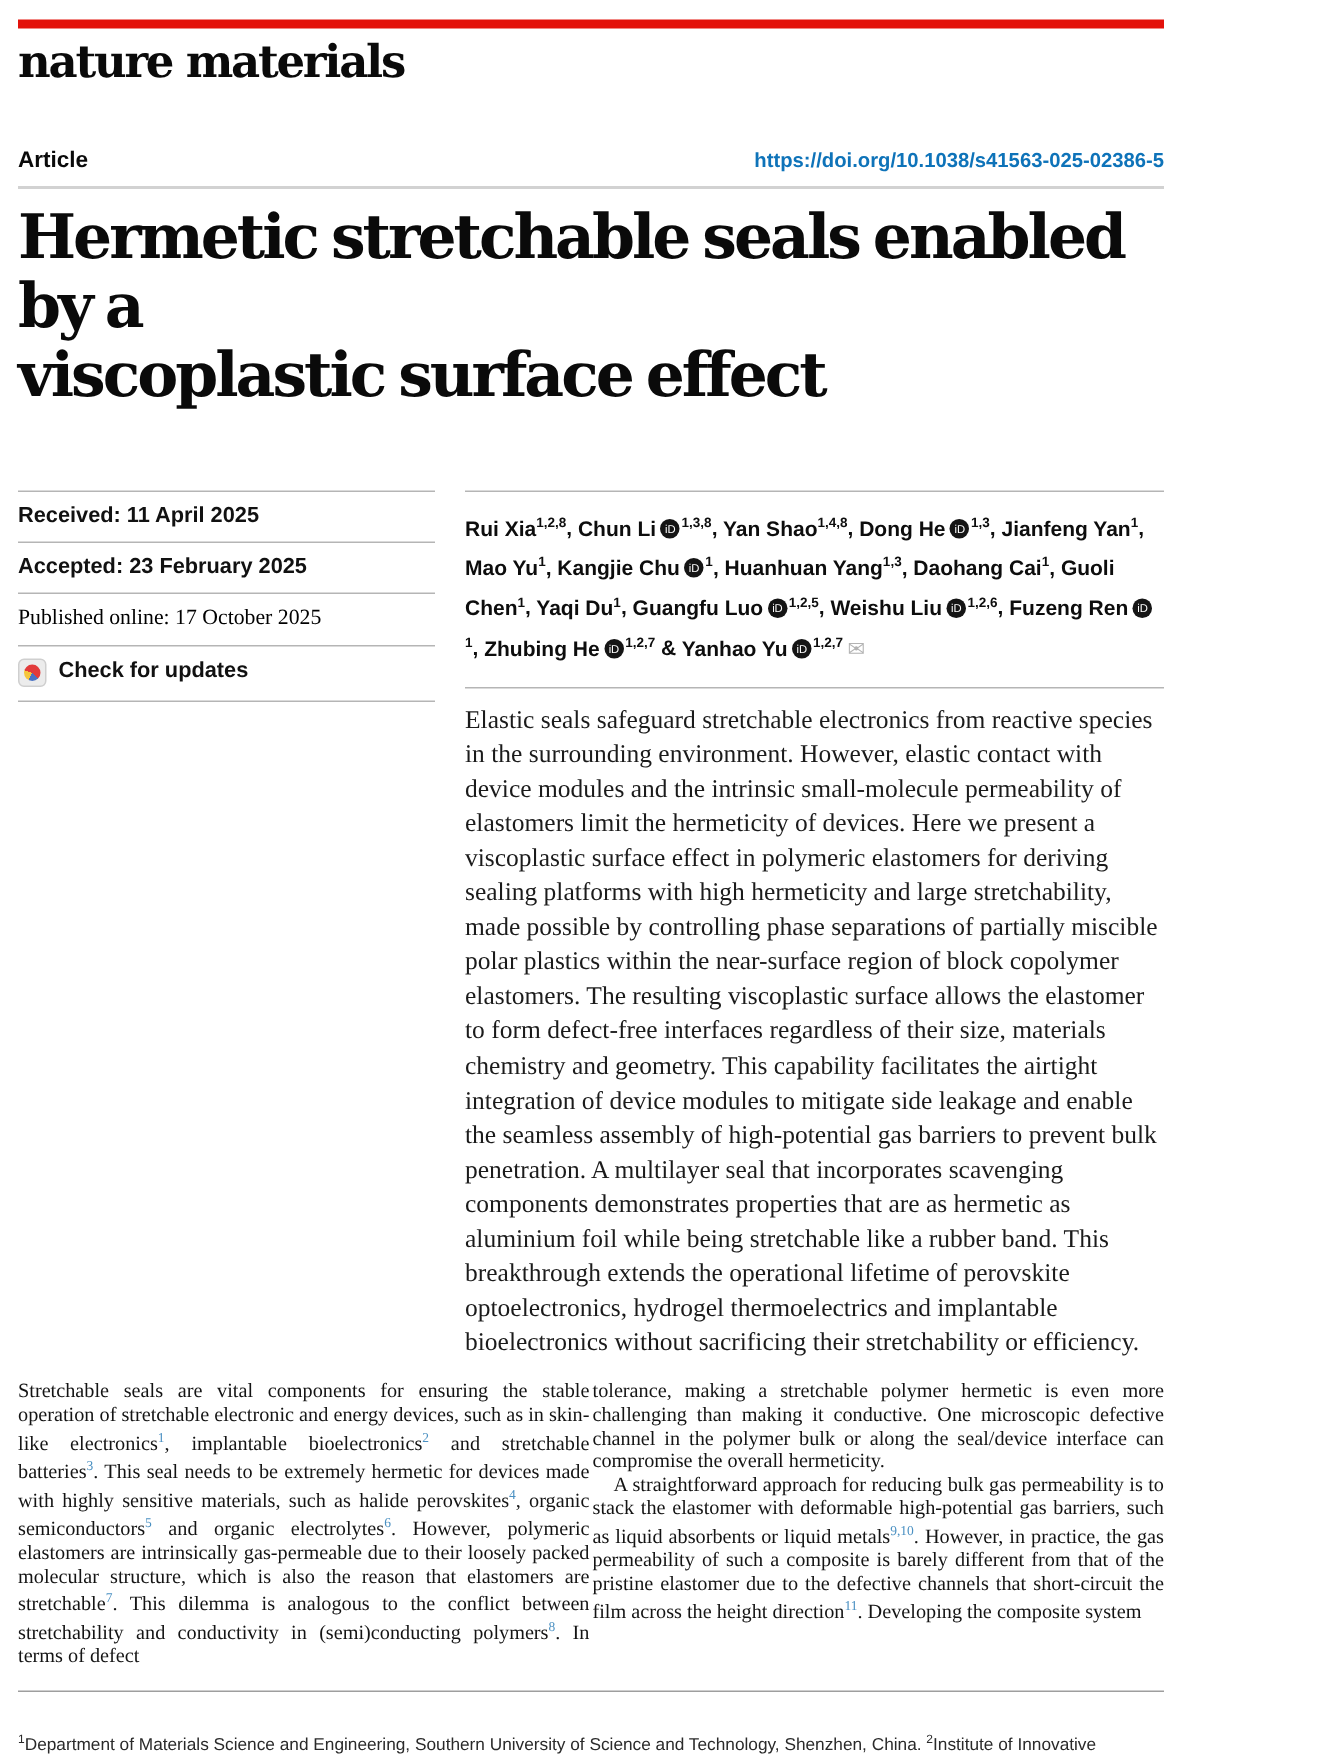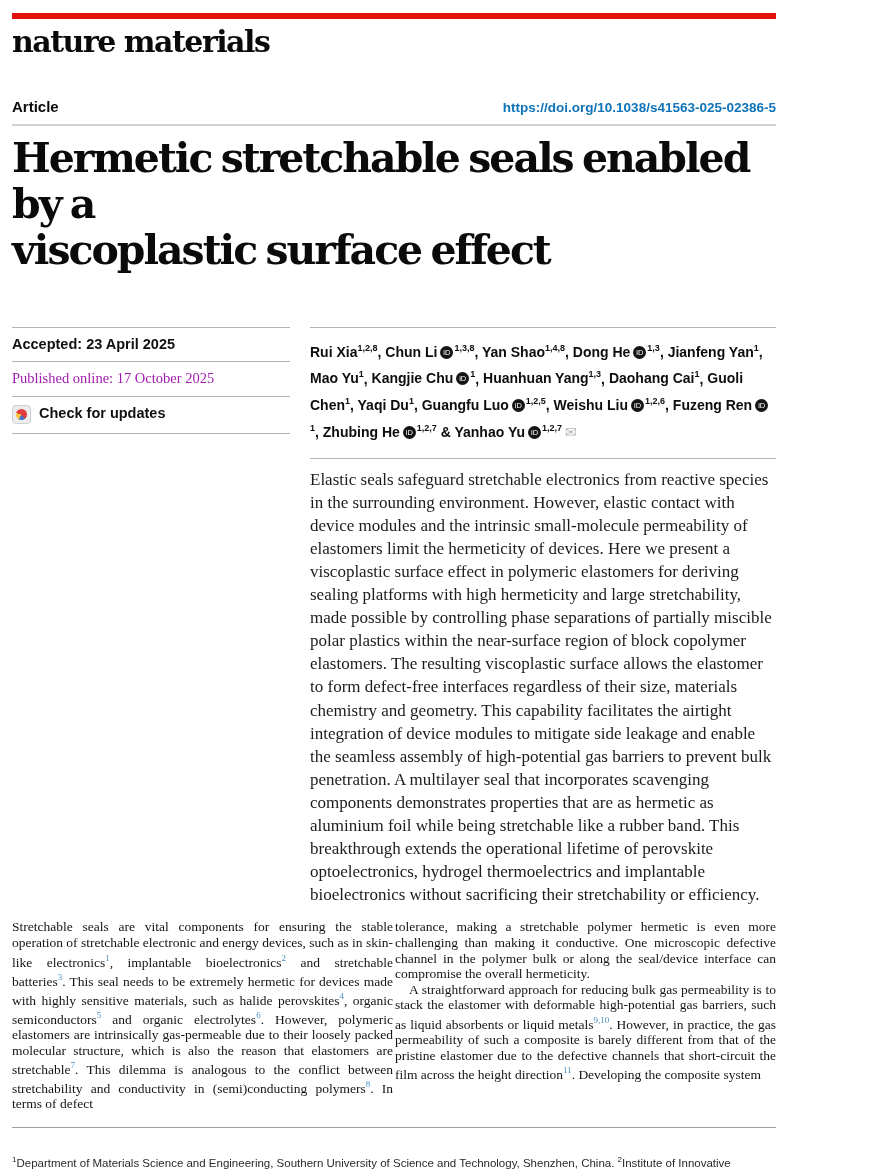--- a/index.html
+++ b/index.html
@@ -17,21 +17,21 @@
   .doi{font-weight:700;font-size:13.5px;color:var(--blue,#0e73b9);text-decoration:none;}
   .rule-light{border:none;border-top:2px solid #d2d2d2;margin:9px 0 0;}
   
   .title{font-family:"DejaVu Serif",serif;font-weight:700;font-size:41px;line-height:46px;
     letter-spacing:-2px;word-spacing:-3px;margin:9px 0 0;color:#0a0a0a;}
   .title span{display:block;}
   
   .top-cols{display:flex;gap:20px;margin-top:54px;}
   .sidebar{width:278px;flex:none;align-self:flex-start;border-bottom:1px solid #b5b5b5;}
   .side-row{border-top:1px solid #b5b5b5;padding:8px 0 9px;font-size:14.5px;font-weight:700;color:#111;}
-  .side-row.serif{font-family:"Liberation Serif",serif;font-weight:400;color:#a21caf;}
+  .side-row.serif{font-family:"Liberation Serif",serif;font-weight:400;color:#000000;}
   .check-row{display:flex;gap:8px;cursor:pointer;}
   .crossmark{width:17px;height:17px;border-radius:4px;background:#ececec;border:1px solid #cfcfcf;
     display:flex;align-items:center;justify-content:center;flex:none;}
   .crossmark-circle{width:11px;height:11px;border-radius:50%;
     background:conic-gradient(#e23b3b 0 38%,#4a72c4 38% 58%,#f5c63c 58% 80%,#e23b3b 80% 100%);}
   
   .right-col{flex:1;min-width:0;}
   .authors-line{border-top:1px solid #b5b5b5;padding-top:9px;font-size:14px;font-weight:700;line-height:23px;color:#0d0d0d;}
   .authors-line sup{font-size:9px;}
   .orcid-icon{display:inline-block;width:13px;height:13px;border-radius:50%;background:#151515;color:#fff;
@@ -66,21 +66,22 @@
   </div>
   <hr class="rule-light">
 
   <h1 class="title">
     <span>Hermetic stretchable seals enabled by a</span>
     <span>viscoplastic surface effect</span>
   </h1>
 
   <div class="top-cols">
     <div class="sidebar">
-      <div class="side-row">Accepted: 23 April 2025</div>
+      <div class="side-row">Received: 11 April 2025</div>
+      <div class="side-row">Accepted: 23 February 2025</div>
       <div class="side-row serif">Published online: 17 October 2025</div>
       <div class="side-row check-row">
         <span class="crossmark">
             <span class="crossmark-circle"></span>
           </span>
         <span>Check for updates</span>
       </div>
     </div>
 
     <div class="right-col">

